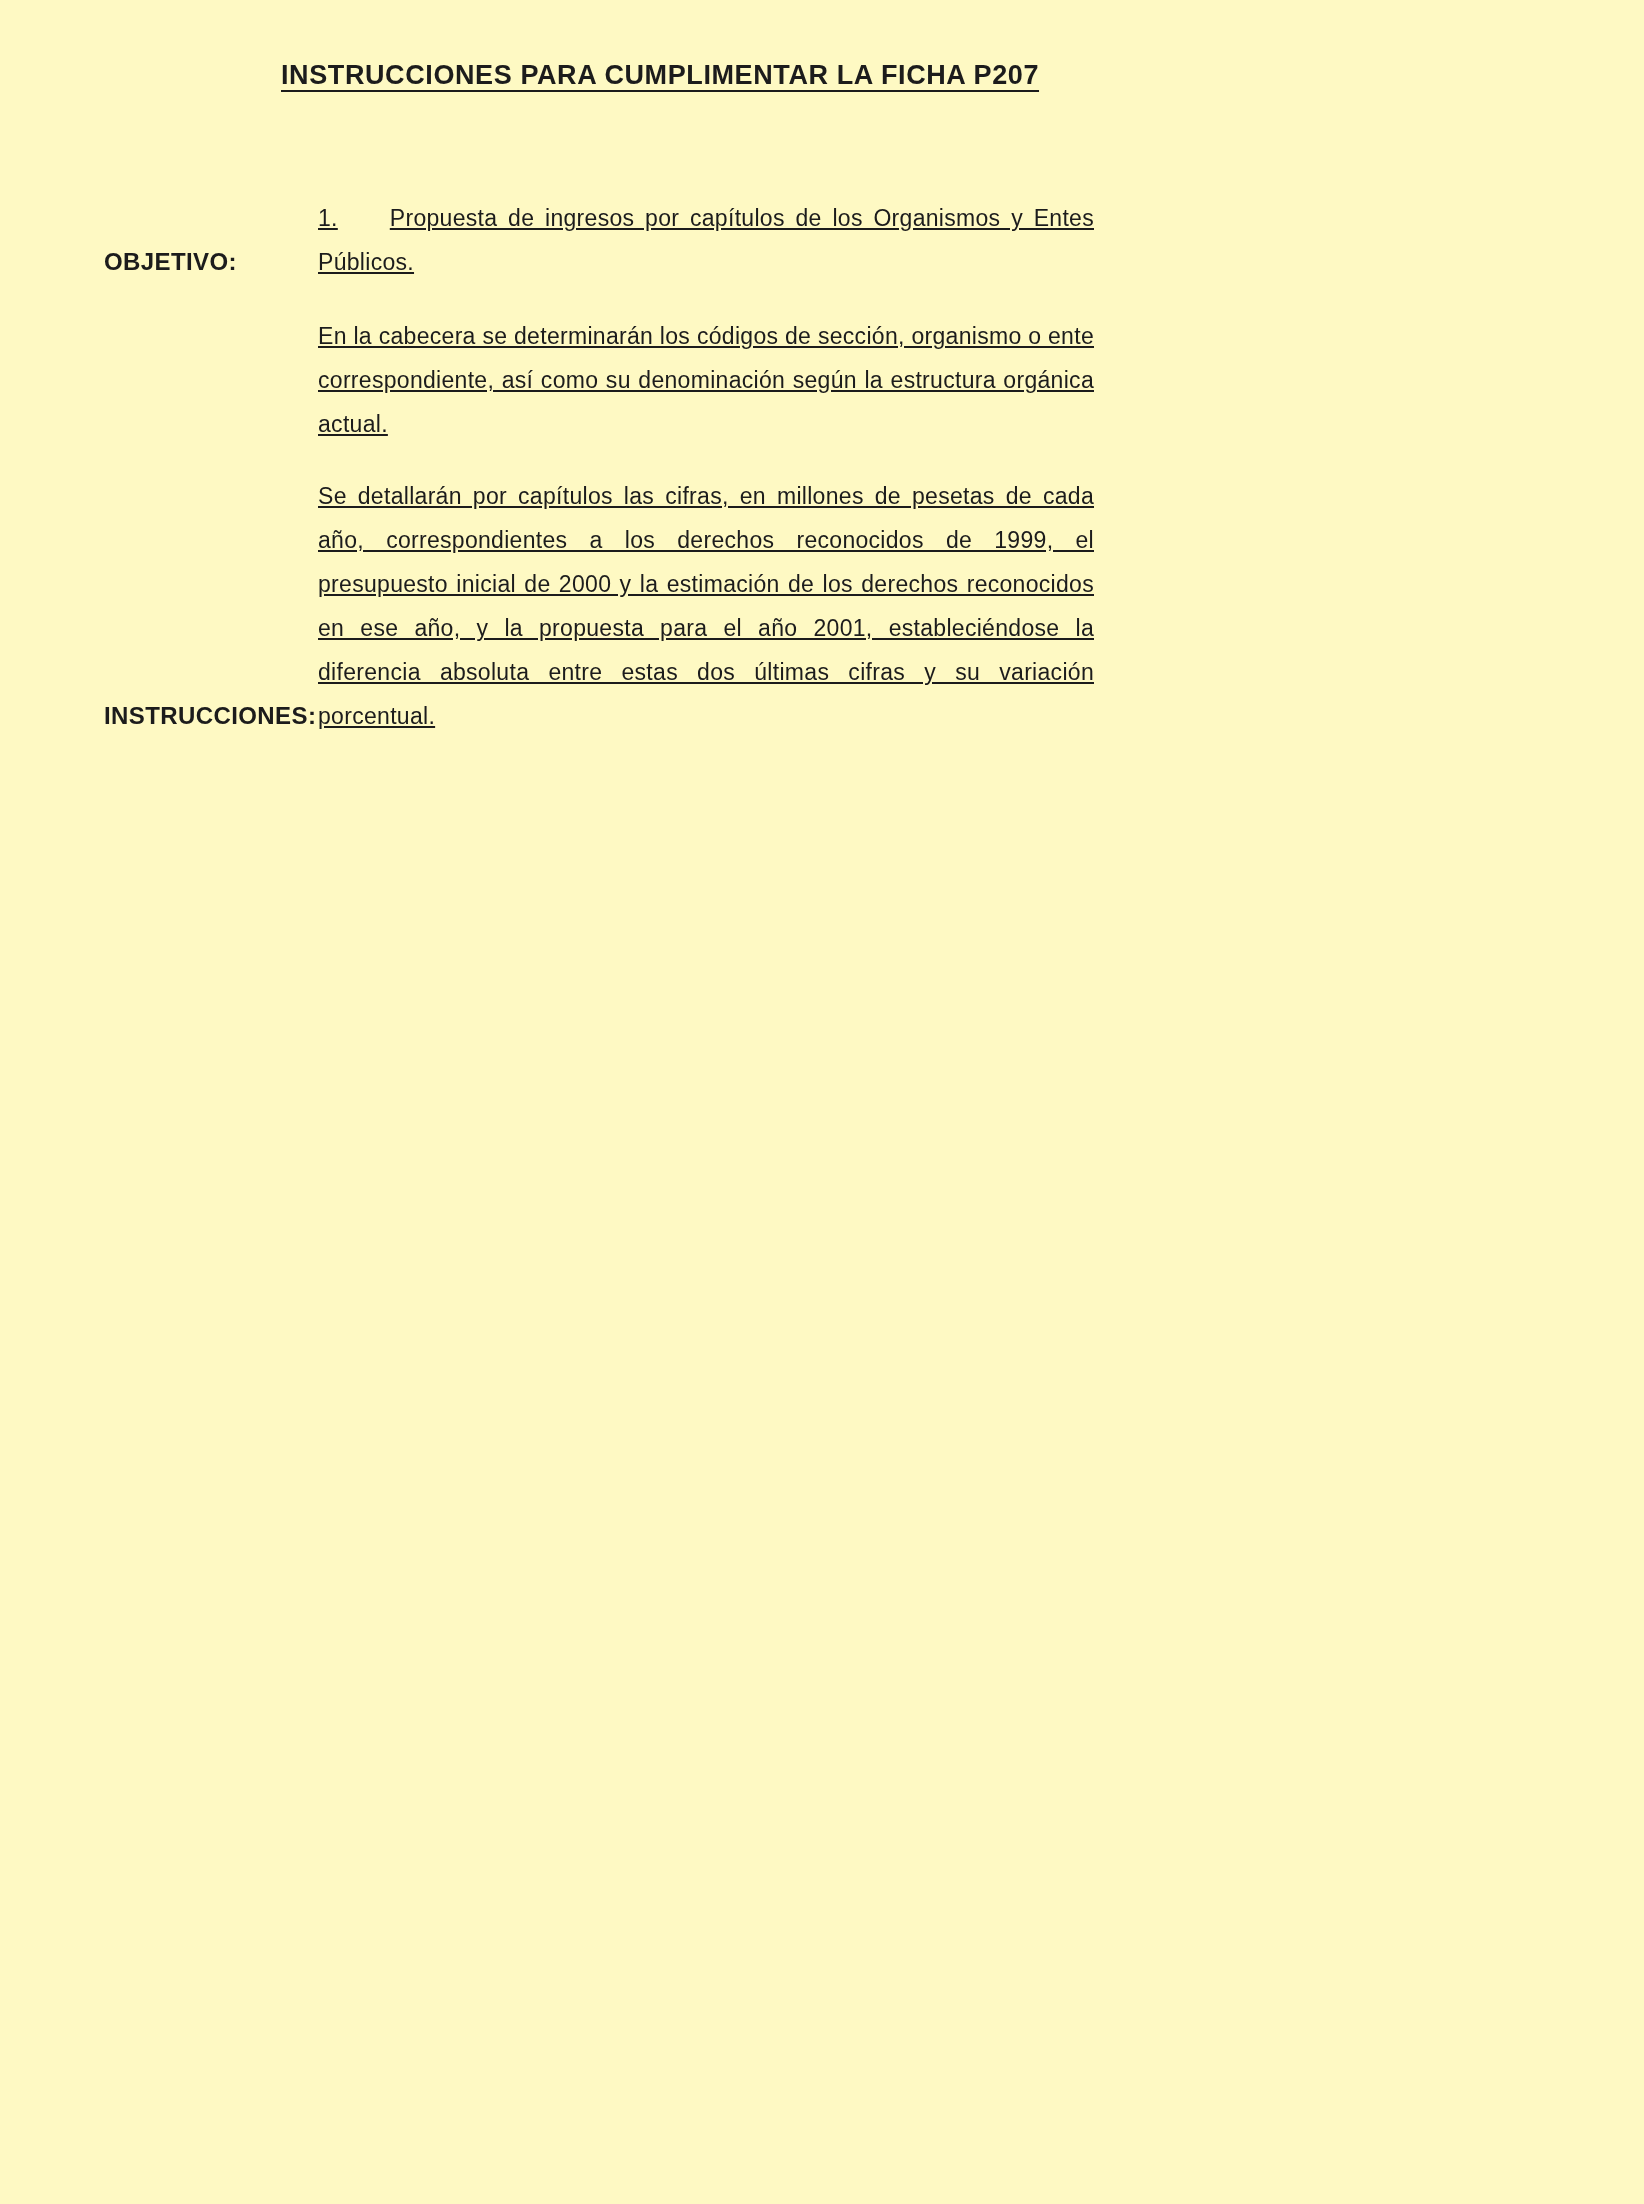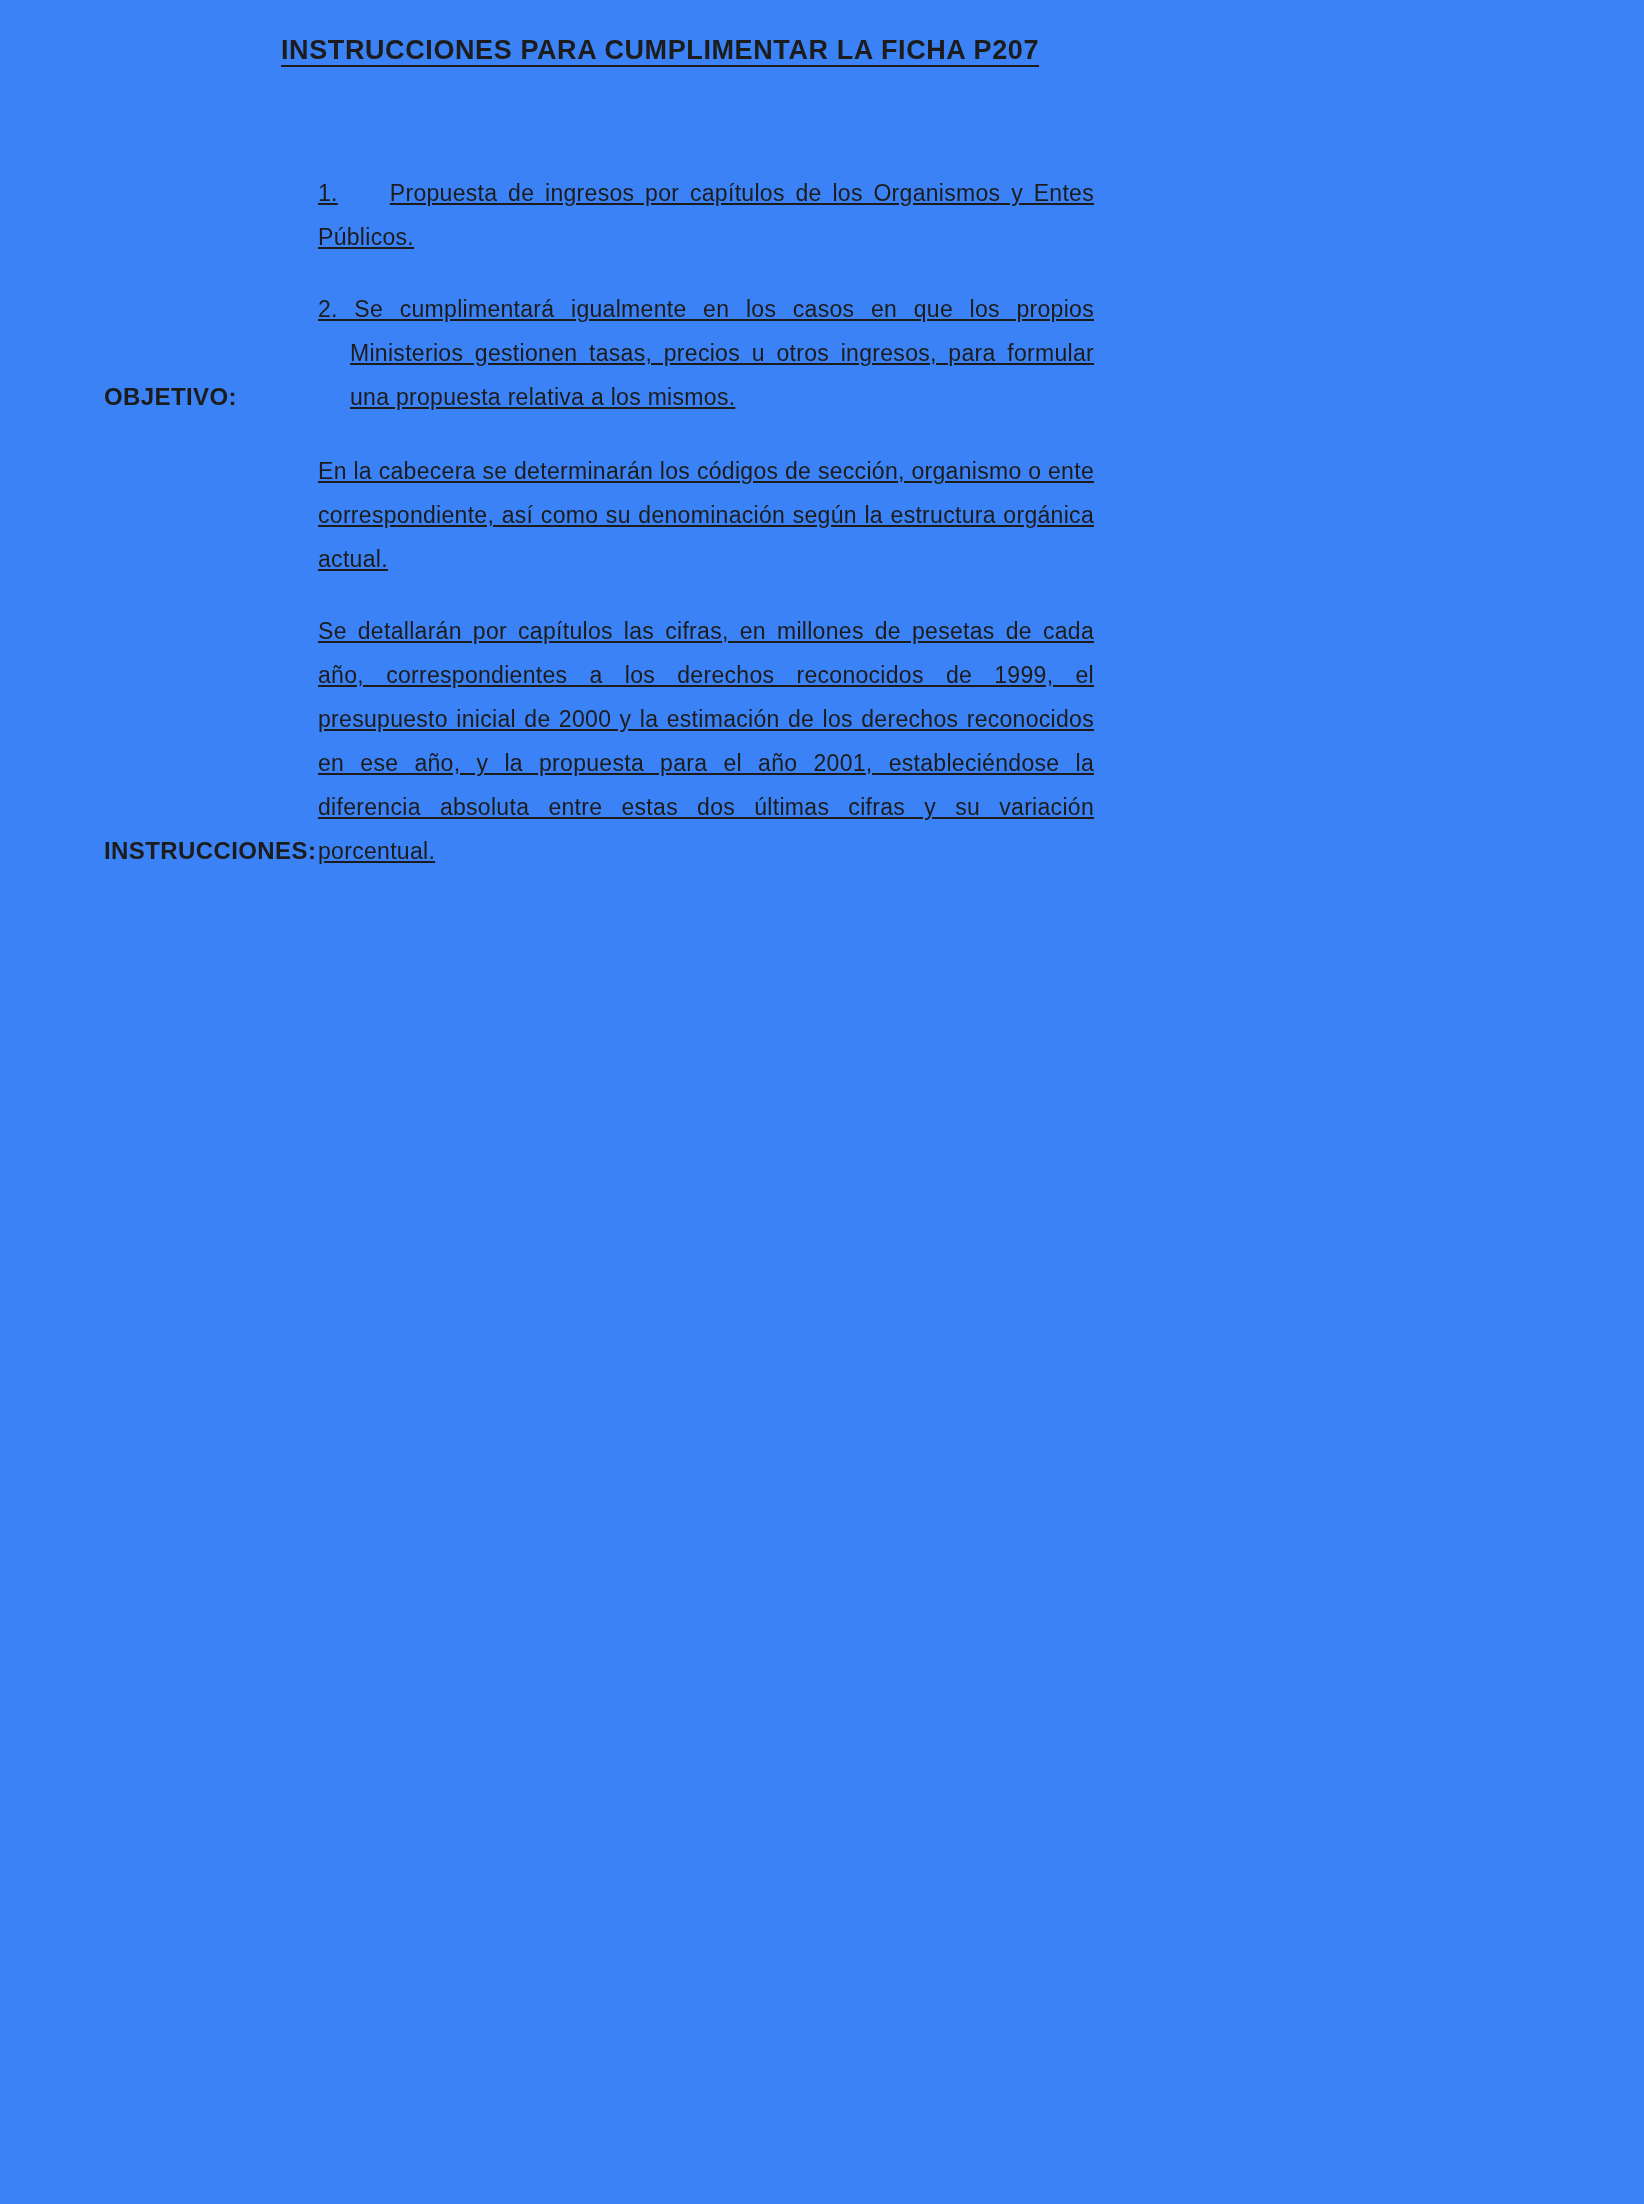--- a/index.html
+++ b/index.html
@@ -5,25 +5,25 @@
   html, body {
     margin: 0;
     padding: 0;
     background: #e8e8e8;
   }
   .page {
     position: relative;
     width: 1645px;
     height: 2205px;
     margin: 0 auto;
-    background: #3b82f6;
+    background: #fef9c3;
     color: #1c1c1c;
     font-family: "Liberation Sans", "DejaVu Sans", sans-serif;
     box-sizing: border-box;
-    padding-top: 35px;
+    padding-top: 60px;
     overflow: hidden;
   }
   .doc-title {
     margin: 0 0 0 281px;
     font-size: 27px;
     font-weight: bold;
     letter-spacing: 0.6px;
     text-decoration: underline;
     text-underline-offset: 6px;
     white-space: nowrap;
@@ -76,21 +76,20 @@
 <div class="page">
 
   <h1 class="doc-title">INSTRUCCIONES PARA CUMPLIMENTAR LA FICHA P207</h1>
 
   <div class="doc-body">
 
     <div class="section">
       <div class="section-label">OBJETIVO:</div>
       <div class="section-content">
         <p><span>1.</span><span class="num-gap"></span><span>Propuesta de ingresos por capítulos de los Organismos y Entes Públicos.</span></p>
-        <p class="hang">2. Se cumplimentará igualmente en los casos en que los propios Ministerios gestionen tasas, precios u otros ingresos, para formular una propuesta relativa a los mismos.</p>
       </div>
     </div>
 
     <div class="section">
       <div class="section-label">INSTRUCCIONES:</div>
       <div class="section-content">
         <p>En la cabecera se determinarán los códigos de sección, organismo o ente correspondiente, así como su denominación según la estructura orgánica actual.</p>
         <p>Se detallarán por capítulos las cifras, en millones de pesetas de cada año, correspondientes a los derechos reconocidos de 1999, el presupuesto inicial de 2000 y la estimación de los derechos reconocidos en ese año, y la propuesta para el año 2001, estableciéndose la diferencia absoluta entre estas dos últimas cifras y su variación porcentual.</p>
       </div>
     </div>

